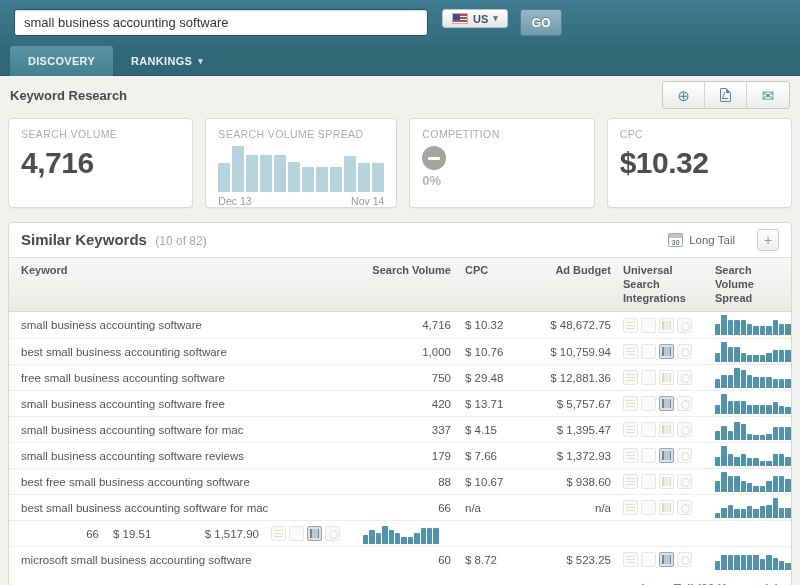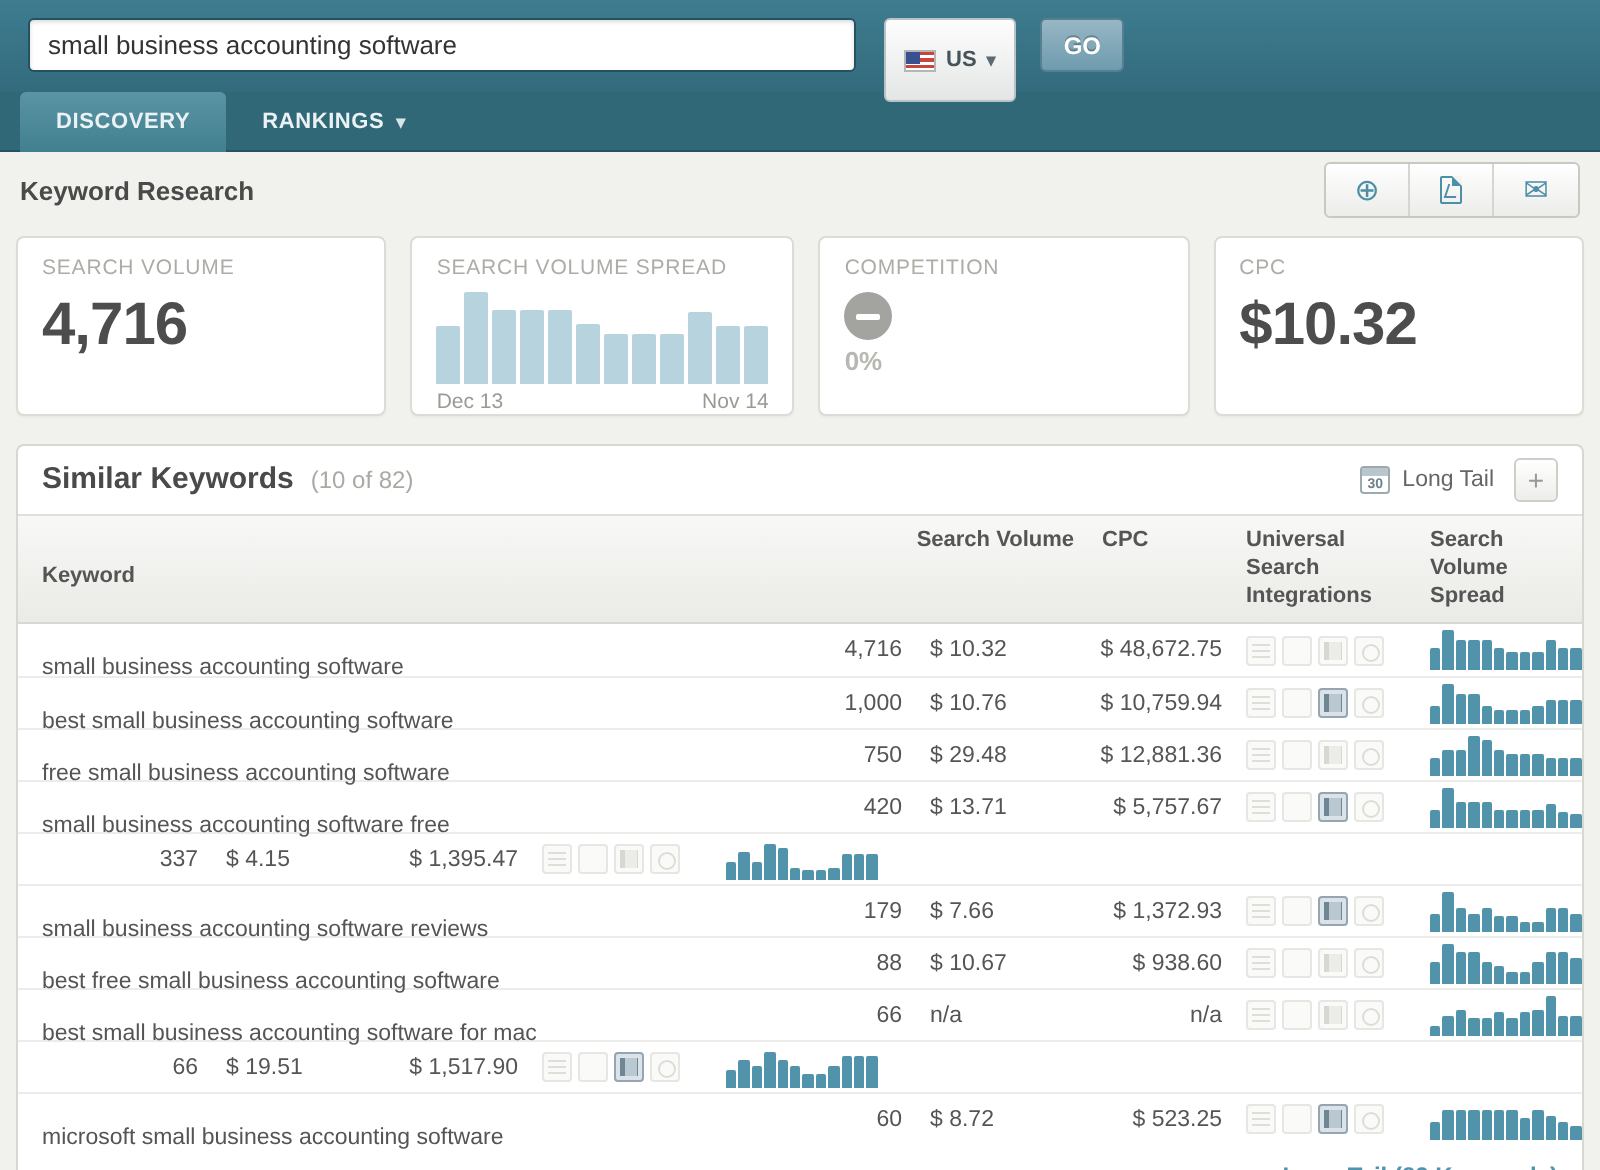--- a/index.html
+++ b/index.html
@@ -2,21 +2,21 @@
 <html><head>
 <meta charset="utf-8">
 <style>
   * { margin:0; padding:0; box-sizing:border-box; }
   html,body { width:800px; height:585px; }
   body { font-family:"Liberation Sans", sans-serif; background:#f1f1ed; overflow:hidden; }
 
   
   .topbar { height:46px; background:linear-gradient(#3e7c8f,#336b7d); padding:9px 10px 0 14px; display:flex; align-items:flex-start; }
   .search-input { width:414px; height:27px; border:1px solid #24535f; border-radius:3px; padding:0 9px; font-size:13px; color:#333; background:#fff; font-family:"Liberation Sans",sans-serif; box-shadow:inset 0 1px 2px rgba(0,0,0,.15); }
-  .country-btn { margin-left:14px; height:42px; padding:0 9px; border:1px solid #b9c3c7; border-radius:3px; background:linear-gradient(#fdfdfd,#e4e6e6); display:flex; align-items:center; gap:5px; font-size:11px; font-weight:bold; color:#45535a; cursor:pointer; }
+  .country-btn { margin-left:14px; height:19px; padding:0 9px; border:1px solid #b9c3c7; border-radius:3px; background:linear-gradient(#fdfdfd,#e4e6e6); display:flex; align-items:center; gap:5px; font-size:11px; font-weight:bold; color:#45535a; cursor:pointer; }
   .flag { width:16px; height:11px; position:relative; background:repeating-linear-gradient(#c8453c 0 1.6px,#fff 1.6px 3.2px); border:1px solid #b5b5b5; }
   .flag::before { content:""; position:absolute; left:0; top:0; width:7px; height:6px; background:#3a4f8f; }
   .caret { font-size:9px; color:#5a6a70; line-height:1; }
   .go-btn { margin-left:12px; height:27px; padding:0 11px; border:1px solid #54808f; border-radius:3px; background:linear-gradient(#97b7c5,#6e9bae); color:#fff; font-weight:bold; font-size:12px; text-shadow:0 -1px 0 rgba(0,0,0,.25); cursor:pointer; }
 
   
   .navbar { height:30px; background:#306878; border-bottom:1px solid #24525f; display:flex; padding-left:10px; }
   .tab { height:30px; display:flex; align-items:center; gap:6px; padding:0 18px; color:#eaf2f4; font-size:11px; font-weight:bold; letter-spacing:.3px; cursor:pointer; }
   .tab.active { background:linear-gradient(#5a94a5,#41808f); border-radius:3px 3px 0 0; }
   .tab .caret { color:#d7e4e8; }
@@ -42,31 +42,31 @@
   .comp-sub { font-size:13px; font-weight:bold; color:#b8b8b2; margin-top:3px; }
   .spread-chart { height:46px; display:flex; align-items:flex-end; gap:2px; }
   .spread-bar { width:12px; background:#b7d3dd; border-radius:1px 1px 0 0; }
   .spread-axis { display:flex; justify-content:space-between; font-size:10.5px; color:#9a9a94; margin-top:3px; }
 
   
   .panel { margin:14px 8px 0 8px; background:#fff; border:1px solid #d8d8d2; border-radius:4px 4px 0 0; }
   .panel-head { height:34px; display:flex; align-items:center; justify-content:space-between; padding:0 12px; }
   .panel-title { font-size:15px; font-weight:bold; color:#4a4a4a; }
   .panel-count { font-size:12px; font-weight:normal; color:#aaaaa4; margin-left:4px; }
-  .panel-tools { display:flex; align-items:center; gap:10px; }
+  .panel-tools { display:flex; align-items:center; gap:22px; }
   .longtail-btn { display:flex; align-items:center; gap:6px; font-size:11.5px; color:#666; cursor:pointer; }
   .cal-icon { width:15px; height:14px; border:1px solid #9caab0; border-radius:2px; background:#fff; position:relative; font-size:7px; font-weight:bold; color:#6b7f8c; text-align:center; line-height:17px; }
   .cal-icon::before { content:""; position:absolute; left:0; top:0; right:0; height:4px; background:#b9c6cc; border-radius:1px 1px 0 0; }
   .plus-btn { width:22px; height:22px; border:1px solid #cfcfc9; border-radius:3px; background:linear-gradient(#fff,#ededeb); color:#9a9a94; font-size:14px; line-height:20px; text-align:center; cursor:pointer; }
 
   
   .thead { display:flex; background:linear-gradient(#f8f8f6,#eaeae7); border-top:1px solid #e0e0db; border-bottom:1px solid #d9d9d4; font-size:11px; font-weight:bold; color:#555; padding:6px 0; line-height:1.25; }
   .trow { display:flex; align-items:center; height:26px; border-top:1px solid #ececea; font-size:11.5px; color:#555; }
   .trow:first-child { border-top:none; }
-  .col-kw { flex:1; padding-left:12px; min-width:0; white-space:nowrap; overflow:hidden;margin-top:18px; }
+  .col-kw { flex:1; padding-left:12px; min-width:0; white-space:nowrap; overflow:hidden; }
   .col-vol { width:90px; text-align:right; flex:none; }
   .col-cpc { width:74px; padding-left:14px; flex:none; }
   .col-budget { width:86px; text-align:right; flex:none; }
   .col-usi { width:96px; padding-left:12px; flex:none; display:flex; align-items:center; gap:3px; }
   .thead .col-usi { display:block; }
   .col-spark { width:84px; padding-left:8px; flex:none; }
 
   .usi { width:15px; height:15px; border:1px solid #e6e6e2; border-radius:2px; background:#fafaf8; position:relative; flex:none; }
   .usi::before { content:""; position:absolute; left:2px; top:3px; right:2px; bottom:3px; }
   .usi-news::before { background:repeating-linear-gradient(to bottom,#dfdfda 0 1px,transparent 1px 3px); }
@@ -171,20 +171,21 @@
         <span>Long Tail</span>
       </div>
       <div class="plus-btn">+</div>
     </div>
   </div>
 
   <div class="thead">
     <div class="col-kw">Keyword</div>
     <div class="col-vol">Search Volume</div>
     <div class="col-cpc">CPC</div>
+    <div class="col-budget">Ad Budget</div>
     <div class="col-usi">Universal Search Integrations</div>
     <div class="col-spark">Search Volume Spread</div>
   </div>
 
   <div id="tbody">
       <div class="trow">
     <div class="col-kw">small business accounting software</div>
     <div class="col-vol">4,716</div>
     <div class="col-cpc">$ 10.32</div>
     <div class="col-budget">$ 48,672.75</div>
@@ -289,20 +290,21 @@
             <div class="spark-bar" style="height: 42%;"></div>
             <div class="spark-bar" style="height: 42%;"></div>
             <div class="spark-bar" style="height: 42%;"></div>
             <div class="spark-bar" style="height: 60%;"></div>
             <div class="spark-bar" style="height: 38%;"></div>
             <div class="spark-bar" style="height: 32%;"></div>
           </div>
     </div>
   </div>
       <div class="trow">
+    <div class="col-kw">small business accounting software for mac</div>
     <div class="col-vol">337</div>
     <div class="col-cpc">$ 4.15</div>
     <div class="col-budget">$ 1,395.47</div>
     <div class="col-usi">
       <span class="usi usi-news"></span>
       <span class="usi usi-image"></span>
       <span class="usi usi-video"></span>
       <span class="usi usi-shopping"></span>
     </div>
     <div class="col-spark">

